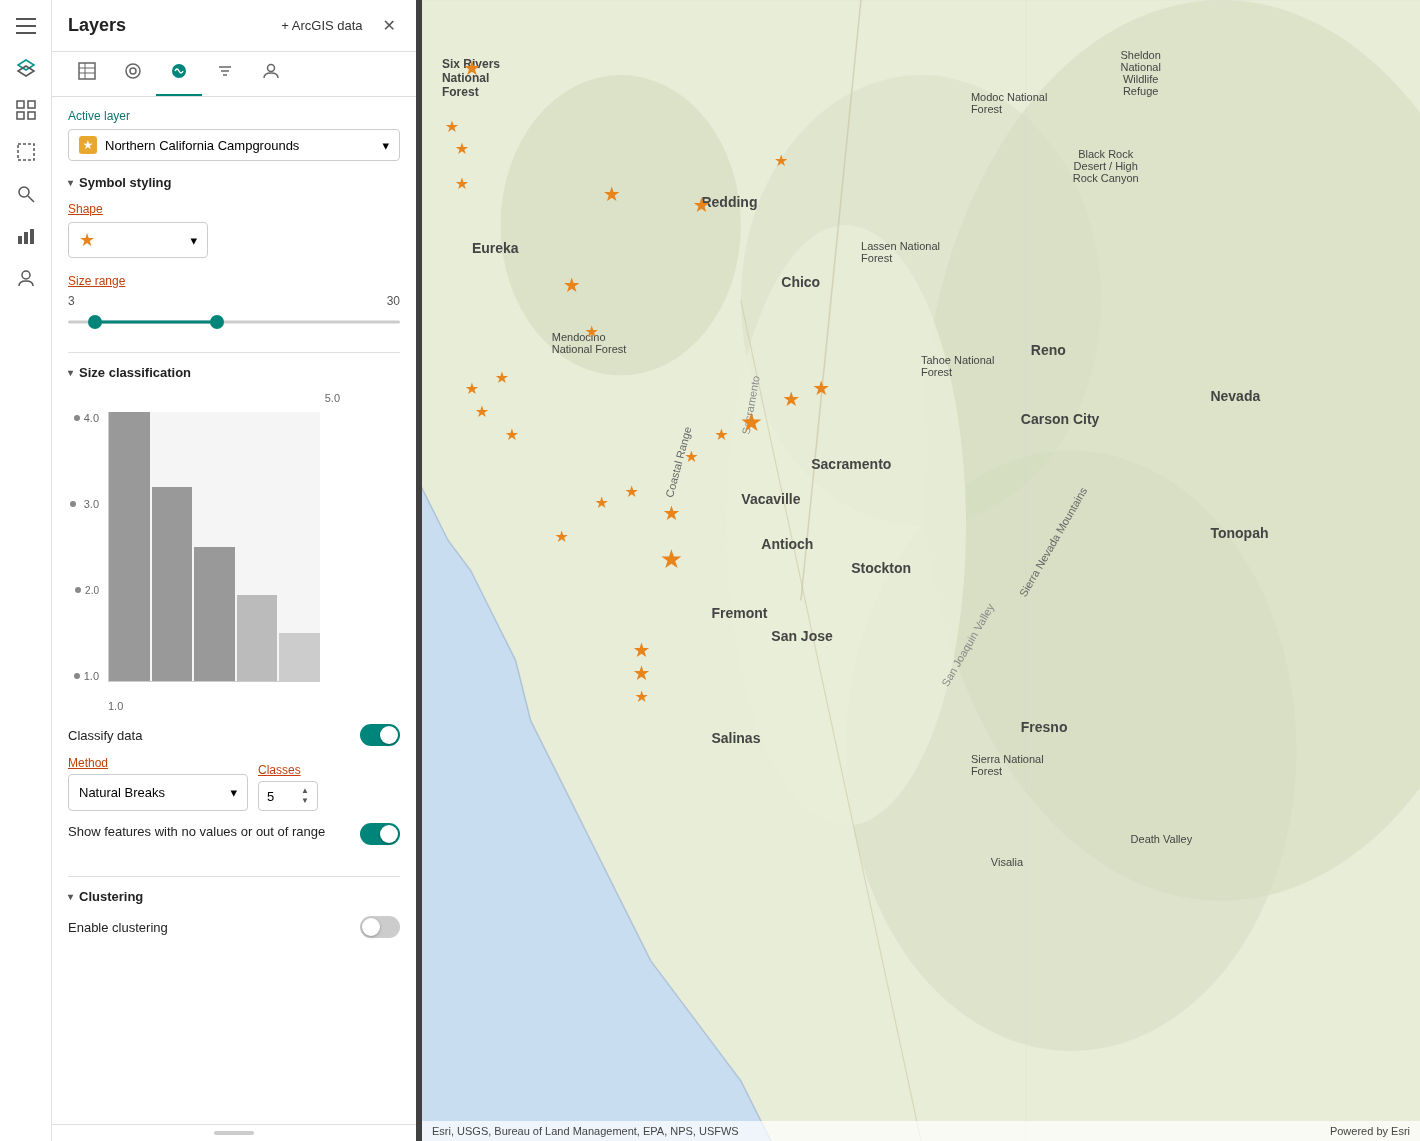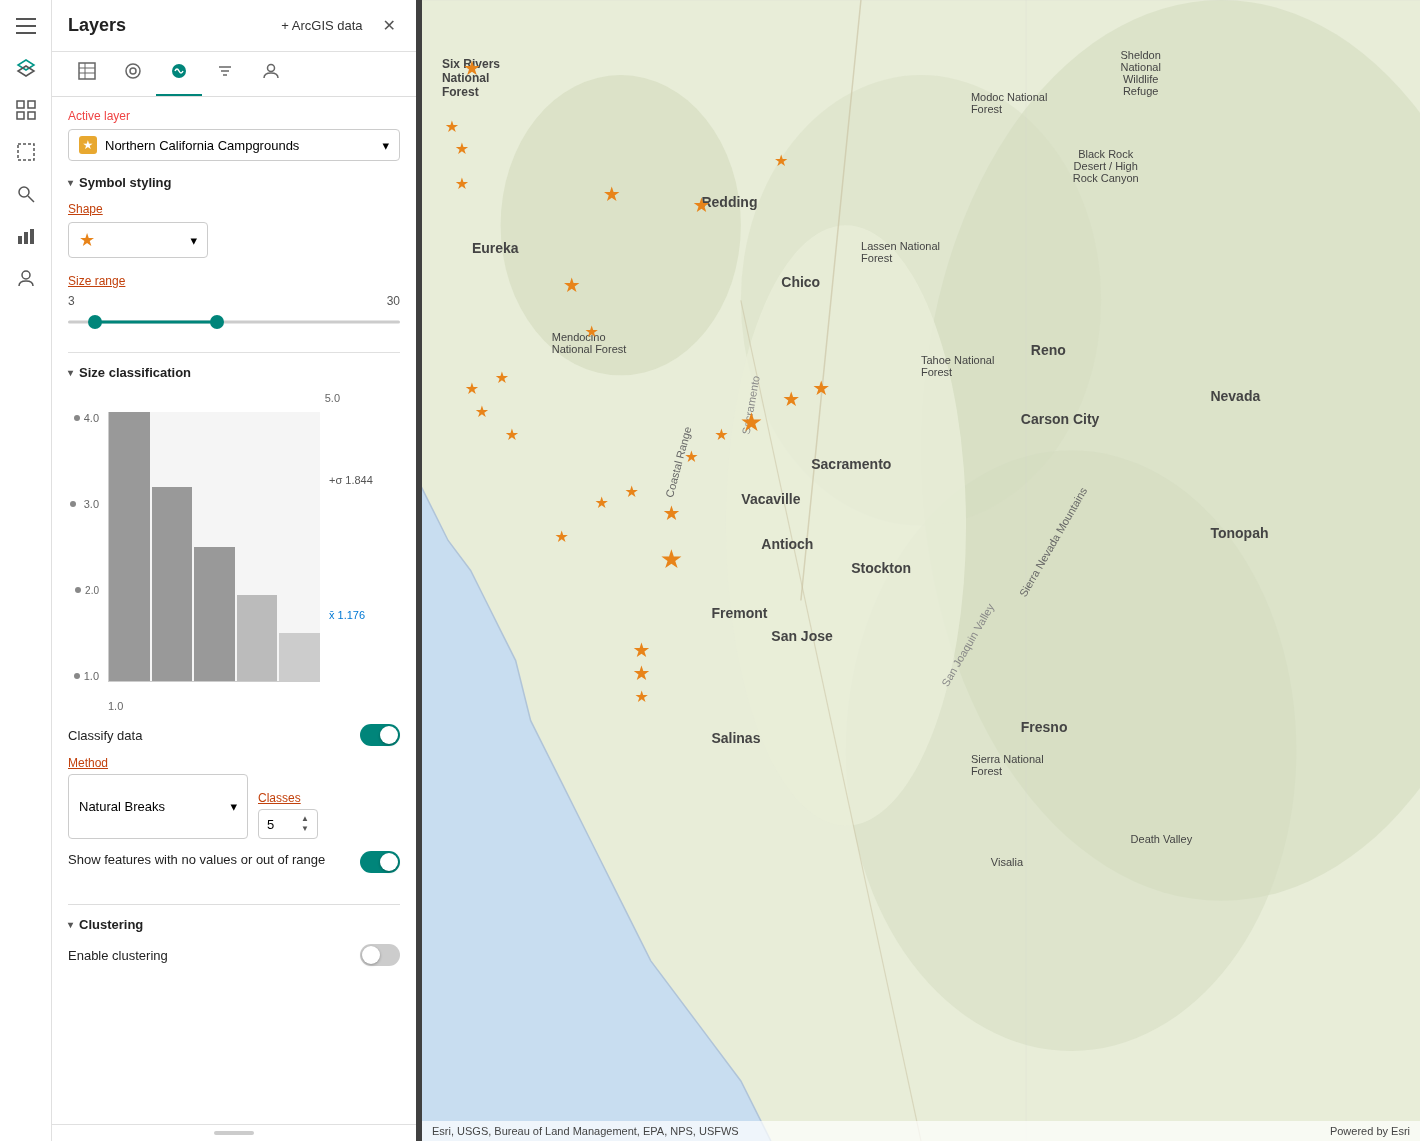--- a/index.html
+++ b/index.html
@@ -97,21 +97,21 @@
 
     
     .panel-content {
       padding: 12px 16px;
       flex: 1;
       overflow-y: auto;
     }
 
     .active-layer-label {
       font-size: 12px;
-      color: #ef4444;
+      color: #0f766e;
       margin-bottom: 6px;
     }
 
     .layer-dropdown {
       display: flex;
       align-items: center;
       justify-content: space-between;
       border: 1px solid #ccc;
       border-radius: 4px;
       padding: 6px 10px;
@@ -263,21 +263,21 @@
       display: flex;
       gap: 10px;
       margin-bottom: 12px;
       align-items: flex-end;
     }
     .field-group { display: flex; flex-direction: column; }
     .field-group .field-label { margin-bottom: 4px; }
     .select-dropdown {
       border: 1px solid #ccc;
       border-radius: 4px;
-      padding: 24px 10px;
+      padding: 10px 10px;
       cursor: pointer;
       background: #fff;
       display: flex;
       align-items: center;
       justify-content: space-between;
       width: 180px;
     }
     .classes-input {
       border: 1px solid #ccc;
       border-radius: 4px;
@@ -536,24 +536,20 @@
       </div>
 
       <div style="position:absolute; left:40px; right:80px; top:20px; bottom:30px; display:flex; align-items:flex-end; gap:2px; background:#f5f5f5; border-left:1px solid #ccc; border-bottom:1px solid #ccc;">
         <div style="background:#999; width:100%; height:100%; max-height:100%;"></div>
         <div style="background:#999; width:100%; height:72%;"></div>
         <div style="background:#999; width:100%; height:50%;"></div>
         <div style="background:#bbb; width:100%; height:32%;"></div>
         <div style="background:#ccc; width:100%; height:18%;"></div>
       </div>
 
-      <div style="position:absolute; right:0; top:20px; bottom:30px; width:75px; display:flex; flex-direction:column; justify-content:space-around; padding-left:4px;">
-        <span style="font-size:11px; color:#555;">+σ 1.844</span>
-        <span style="font-size:11px; color:#0078d4;">x̄ 1.176</span>
-      </div>
 
       <div style="position:absolute; bottom:0; left:40px; font-size:11px; color:#666;">1.0</div>
     </div>
 
     <div class="toggle-row">
       <span class="toggle-label">Classify data</span>
       <div class="toggle">
         <div class="toggle-knob"></div>
       </div>
     </div>

